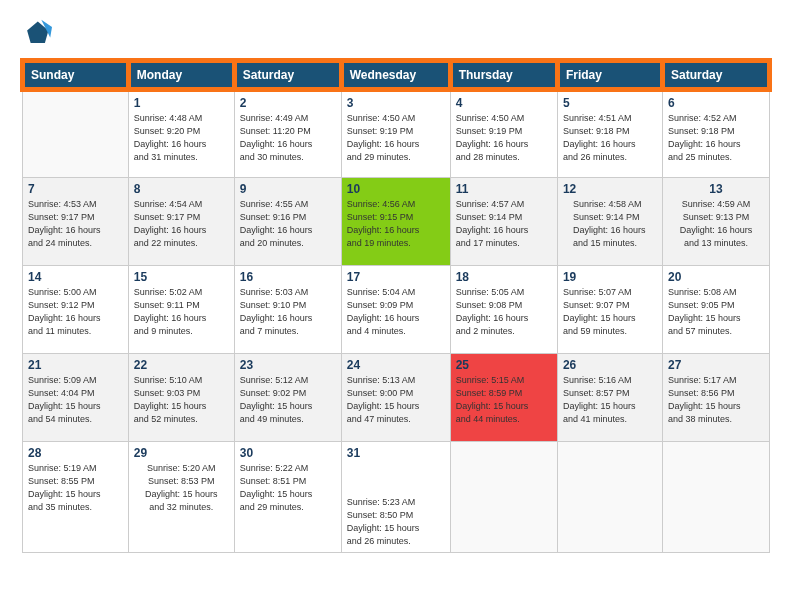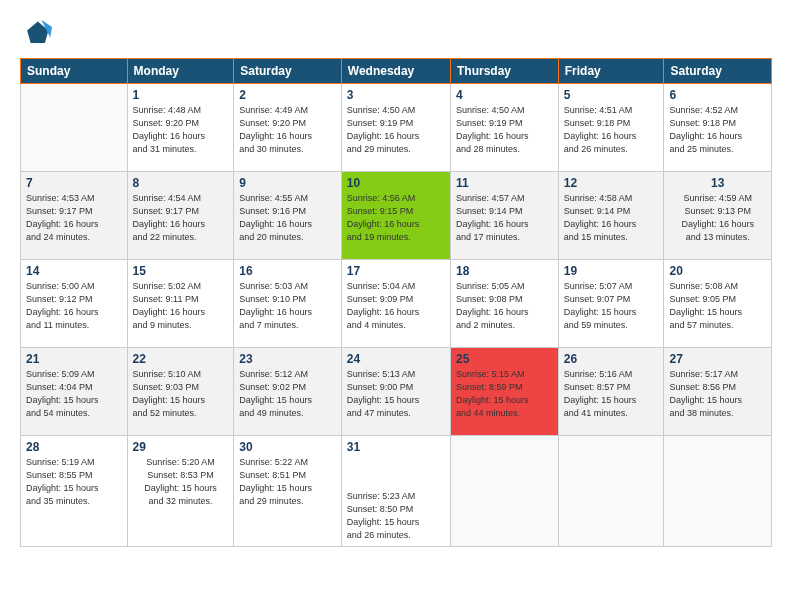--- a/index.html
+++ b/index.html
@@ -49,21 +49,21 @@
       border-collapse: collapse;
       border: 1px solid #ccc;
     }
     .calendar th {
       background-color: #1a5276;
       color: #fff;
       font-size: 12px;
       font-weight: bold;
       padding: 5px 6px;
       text-align: left;
-      border: 1px solid #f97316;
+      border: 5px solid #f97316;
     }
     .calendar td {
       vertical-align: top;
       padding: 4px 5px;
       border: 1px solid #ccc;
       font-size: 9.5px;
       color: #333;
       width: 113px;
       height: 88px;
       background: #fff;
@@ -126,21 +126,21 @@
           <td>
             <span class="day-number">1</span>
             <div class="day-info" style="white-space: pre-line;">Sunrise: 4:48 AM
 Sunset: 9:20 PM
 Daylight: 16 hours
 and 31 minutes.</div>
           </td>
           <td>
             <span class="day-number">2</span>
             <div class="day-info" style="white-space: pre-line;">Sunrise: 4:49 AM
-Sunset: 9:20 PM
+Sunset: 11:20 PM
 Daylight: 16 hours
 and 30 minutes.</div>
           </td>
           <td>
             <span class="day-number">3</span>
             <div class="day-info" style="white-space: pre-line;">Sunrise: 4:50 AM
 Sunset: 9:19 PM
 Daylight: 16 hours
 and 29 minutes.</div>
           </td>
@@ -197,21 +197,21 @@
           </td>
           <td style="background-color: rgb(242, 242, 242);">
             <span class="day-number">11</span>
             <div class="day-info" style="white-space: pre-line;">Sunrise: 4:57 AM
 Sunset: 9:14 PM
 Daylight: 16 hours
 and 17 minutes.</div>
           </td>
           <td style="background-color: rgb(242, 242, 242);">
             <span class="day-number">12</span>
-            <div class="day-info" style="white-space: pre-line;">Sunrise: 4:58 AM
+            <div class="day-info" style="white-space: pre-line; margin-left: 10px;">Sunrise: 4:58 AM
 Sunset: 9:14 PM
 Daylight: 16 hours
 and 15 minutes.</div>
           </td>
           <td style="background-color: rgb(242, 242, 242); text-align: center;">
             <span class="day-number">13</span>
             <div class="day-info" style="white-space: pre-line;">Sunrise: 4:59 AM
 Sunset: 9:13 PM
 Daylight: 16 hours
 and 13 minutes.</div>

